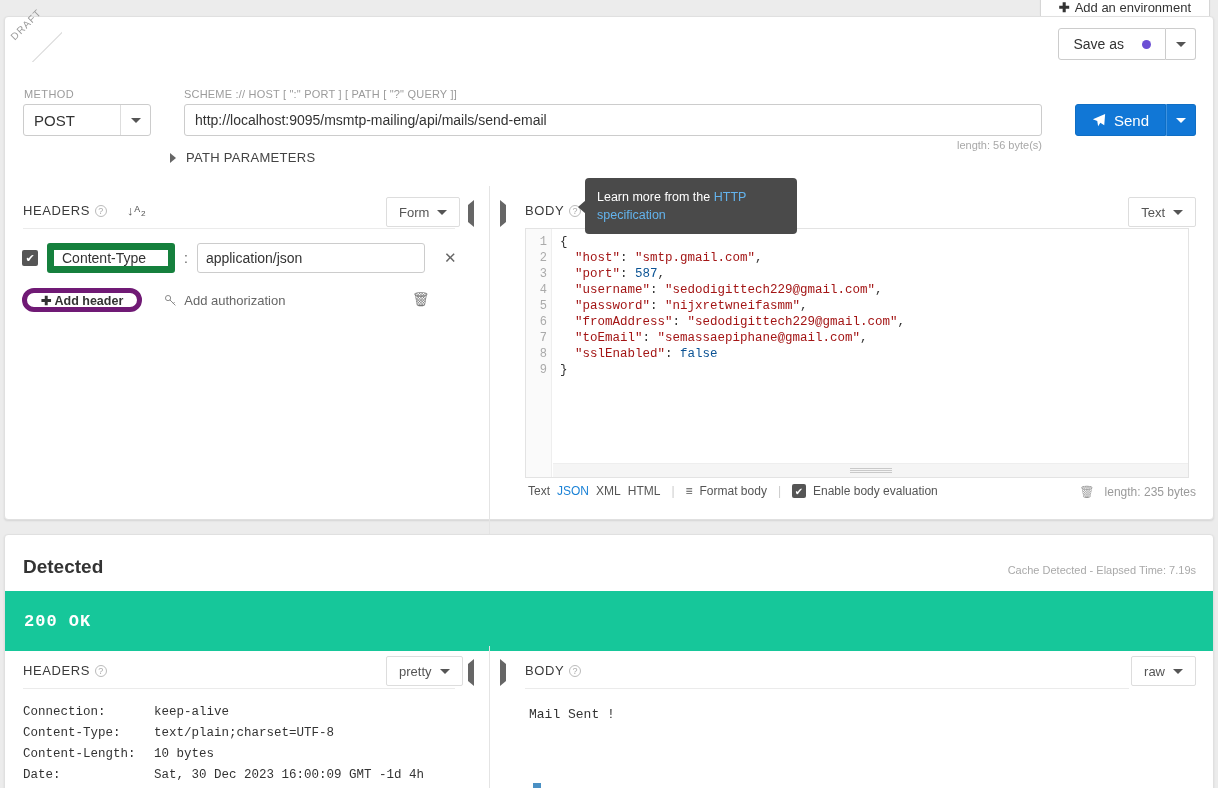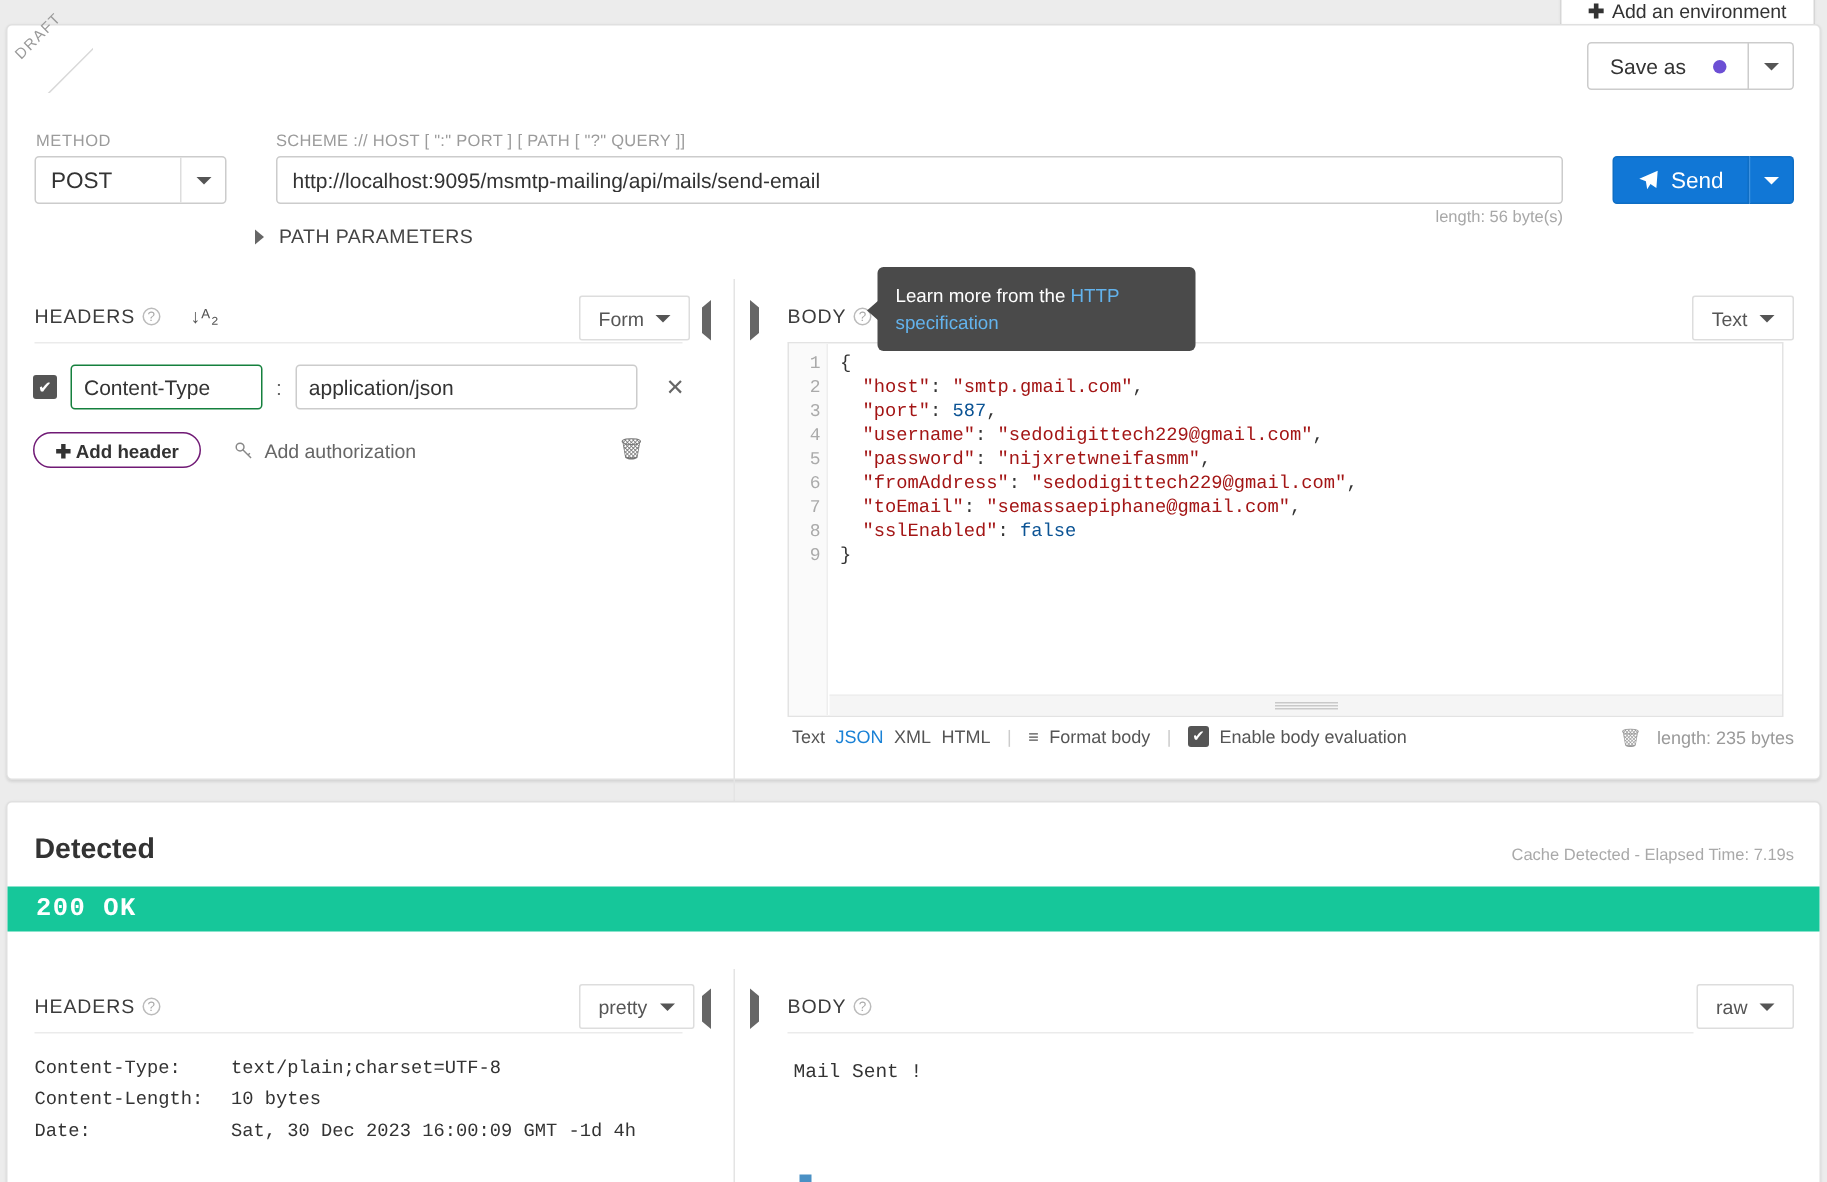--- a/index.html
+++ b/index.html
@@ -133,28 +133,28 @@
   }
   .hr-line { position: absolute; height: 1px; background: #ebebeb; }
 
   
   .hdr-row { position: absolute; left: 22px; top: 243px; display: flex; align-items: center; gap: 9px; }
   .chk {
     width: 16px; height: 16px; background: #555; border-radius: 2px;
     display: flex; align-items: center; justify-content: center;
     color: #fff; font-size: 11px; cursor: pointer;
   }
-  .in-key { width: 128px; height: 30px; border: 1px solid #15803d; border-radius: 3px; padding: 0 8px; font-size: 14px; color:#333; font-family:"Liberation Sans",sans-serif;}
+  .in-key { width: 128px; height: 30px; border: 7px solid #15803d; border-radius: 3px; padding: 0 8px; font-size: 14px; color:#333; font-family:"Liberation Sans",sans-serif;}
   .colon { color: #666; font-size: 14px; }
   .in-val { width: 228px; height: 30px; border: 1px solid #ccc; border-radius: 3px; padding: 0 8px; font-size: 14px; color:#333; font-family:"Liberation Sans",sans-serif;}
   .x-btn { color: #666; font-size: 15px; margin-left: 10px; cursor: pointer; }
 
   .addrow { position: absolute; left: 22px; top: 288px; display: flex; align-items: center; }
   .pill {
-    border: 1px solid #701a75; border-radius: 16px; background: #fff;
+    border: 5px solid #701a75; border-radius: 16px; background: #fff;
     height: 24px; padding: 0 14px; display: flex; align-items: center;
     font-size: 12.5px; font-weight: bold; color: #333; cursor: pointer;
   }
   .addauth { margin-left: 22px; display: flex; align-items: center; gap: 7px; font-size: 13px; color: #666; cursor: pointer; }
   .trash-h { position: absolute; left: 412px; top: 291px; color: #777; font-size: 14px; cursor: pointer; }
 
   
   .tooltip {
     position: absolute; left: 585px; top: 178px; width: 212px;
     background: #4a4a4a; color: #fff; border-radius: 4px;
@@ -201,21 +201,21 @@
   .ed-toolbar .tgl { color: #555; cursor: pointer; }
   .sep { color: #ccc; margin: 0 4px; }
   .chk-sm { width: 14px; height: 14px; background: #555; border-radius: 2px; display:inline-flex; align-items:center; justify-content:center; color:#fff; font-size:10px; cursor:pointer;}
   .ed-right { position: absolute; right: 22px; top: 485px; display: flex; align-items: center; gap: 10px; font-size: 12px; color: #9a9a9a; }
 
   
   #response-card { left: 4px; top: 534px; width: 1210px; height: 260px; overflow: hidden; }
   .resp-title { position: absolute; left: 23px; top: 556px; font-size: 19px; font-weight: bold; color: #333; }
   .resp-meta { position: absolute; right: 22px; top: 564px; font-size: 11px; color: #a9a9a9; }
   .status-bar {
-    position: absolute; left: 5px; top: 591px; width: 1208px; height: 30px;
+    position: absolute; left: 5px; top: 591px; width: 1208px; height: 60px;
     background: #16c79a; display: flex; align-items: center;
   }
   .status-bar span { color: #fff; font-size: 17px; font-weight: bold; letter-spacing: 1px; margin-left: 19px;
                      font-family: "Liberation Mono", monospace; }
 
   .rtable { position: absolute; left: 23px; top: 702px; font-family: "Liberation Mono", monospace; font-size: 12.5px; color: #333; }
   .rtable div.row { display: flex; height: 21px; line-height: 21px; }
   .rtable .rk { width: 131px; }
   .rbody { position: absolute; left: 529px; top: 707px; font-family: "Liberation Mono", monospace; font-size: 13px; color: #333; }
   .vdivider2 { position: absolute; top: 646px; bottom: 0; left: 489px; width: 1px; background: #e4e4e4; }
@@ -379,20 +379,24 @@
   </div>
   <div class="sel-box" style="position:absolute; left:386px; top:656px;">
     <span>pretty</span>
     <span class="caret"></span>
   </div>
   <div style="position:absolute; left:468px; top:664px;"><span class="tri-left"></span></div>
   <div class="hr-line" style="left:23px; top:688px; width:432px;"></div>
 
   <div class="rtable" id="resp-headers">
       <div class="row">
+        <span class="rk">Connection:</span>
+        <span>keep-alive</span>
+      </div>
+      <div class="row">
         <span class="rk">Content-Type:</span>
         <span>text/plain;charset=UTF-8</span>
       </div>
       <div class="row">
         <span class="rk">Content-Length:</span>
         <span>10 bytes</span>
       </div>
       <div class="row">
         <span class="rk">Date:</span>
         <span>Sat, 30 Dec 2023 16:00:09 GMT -1d 4h</span>

